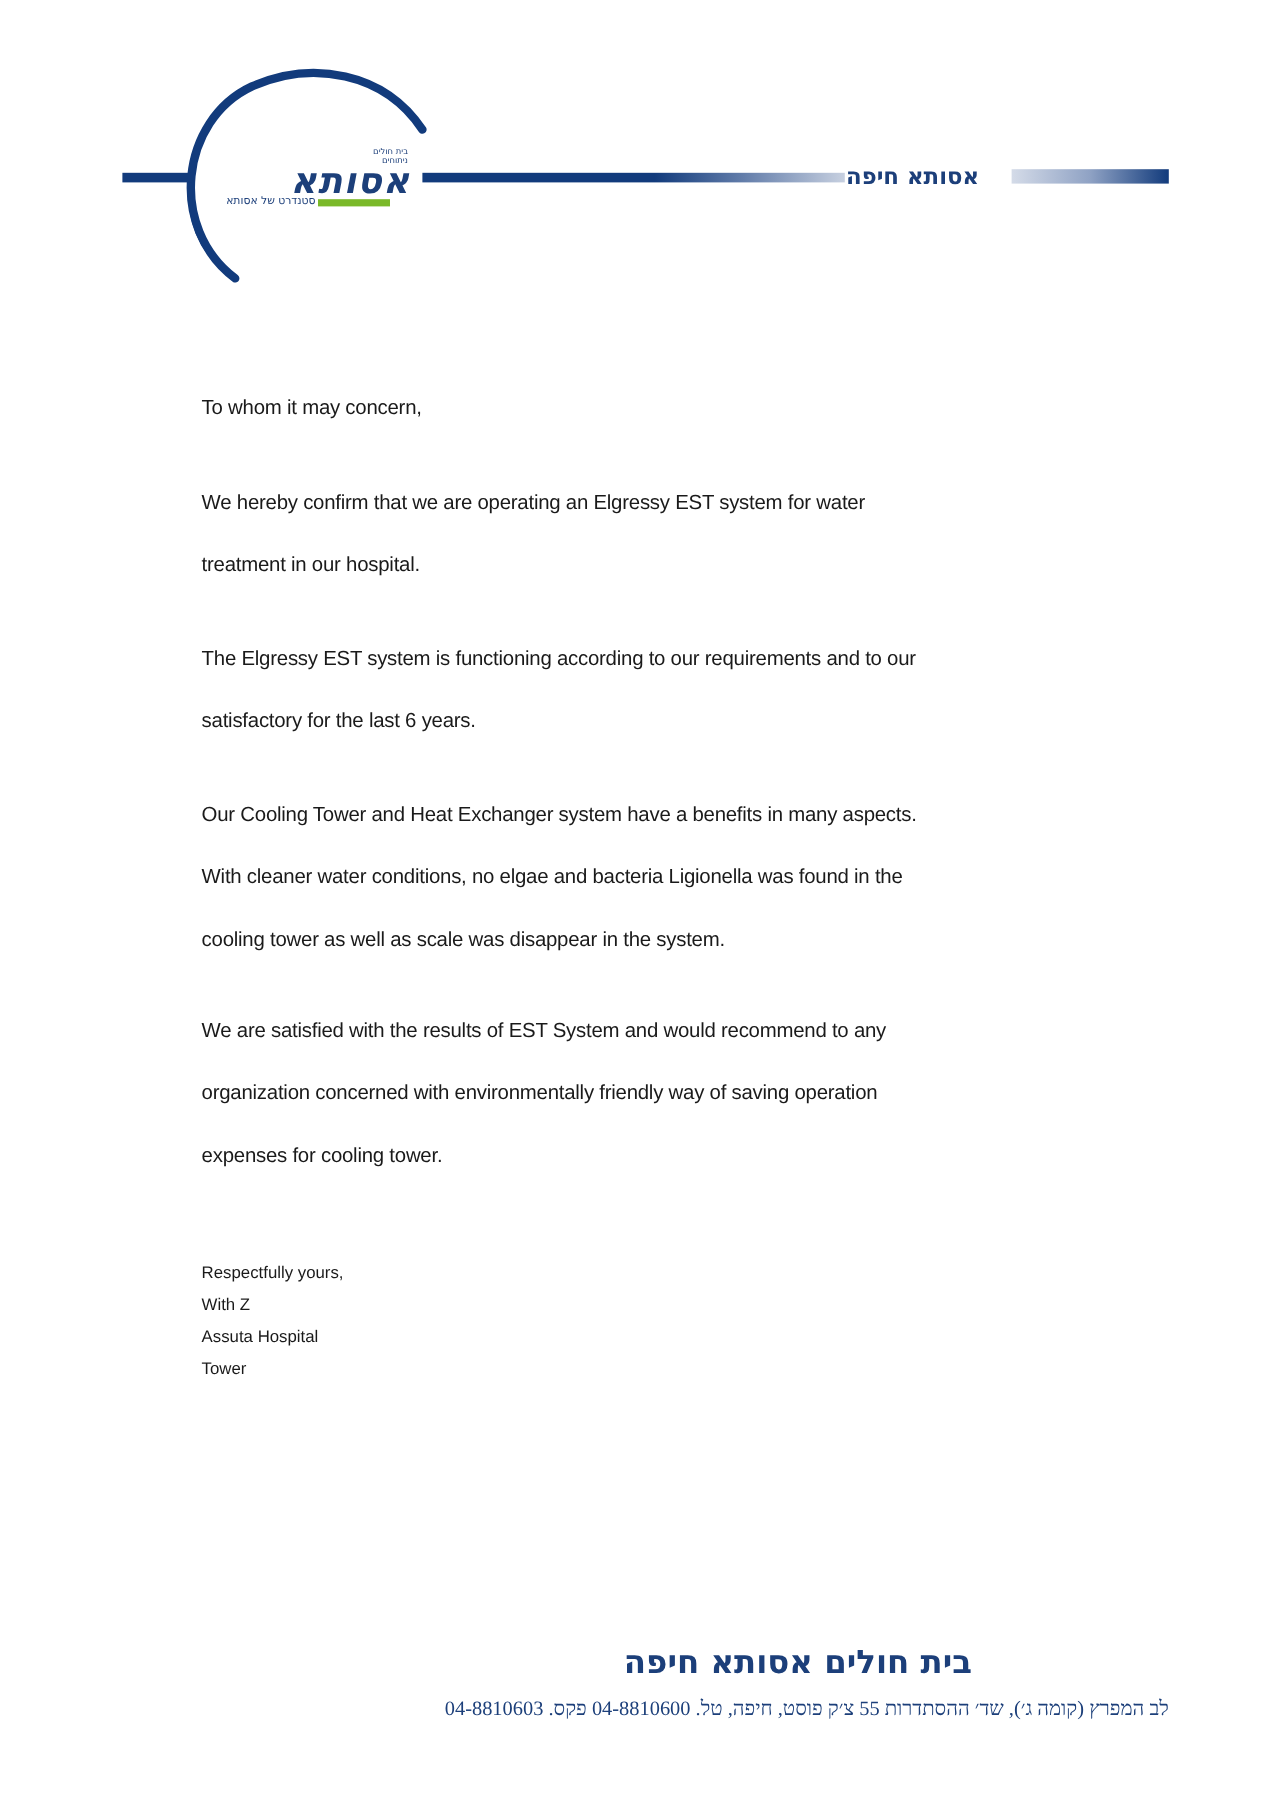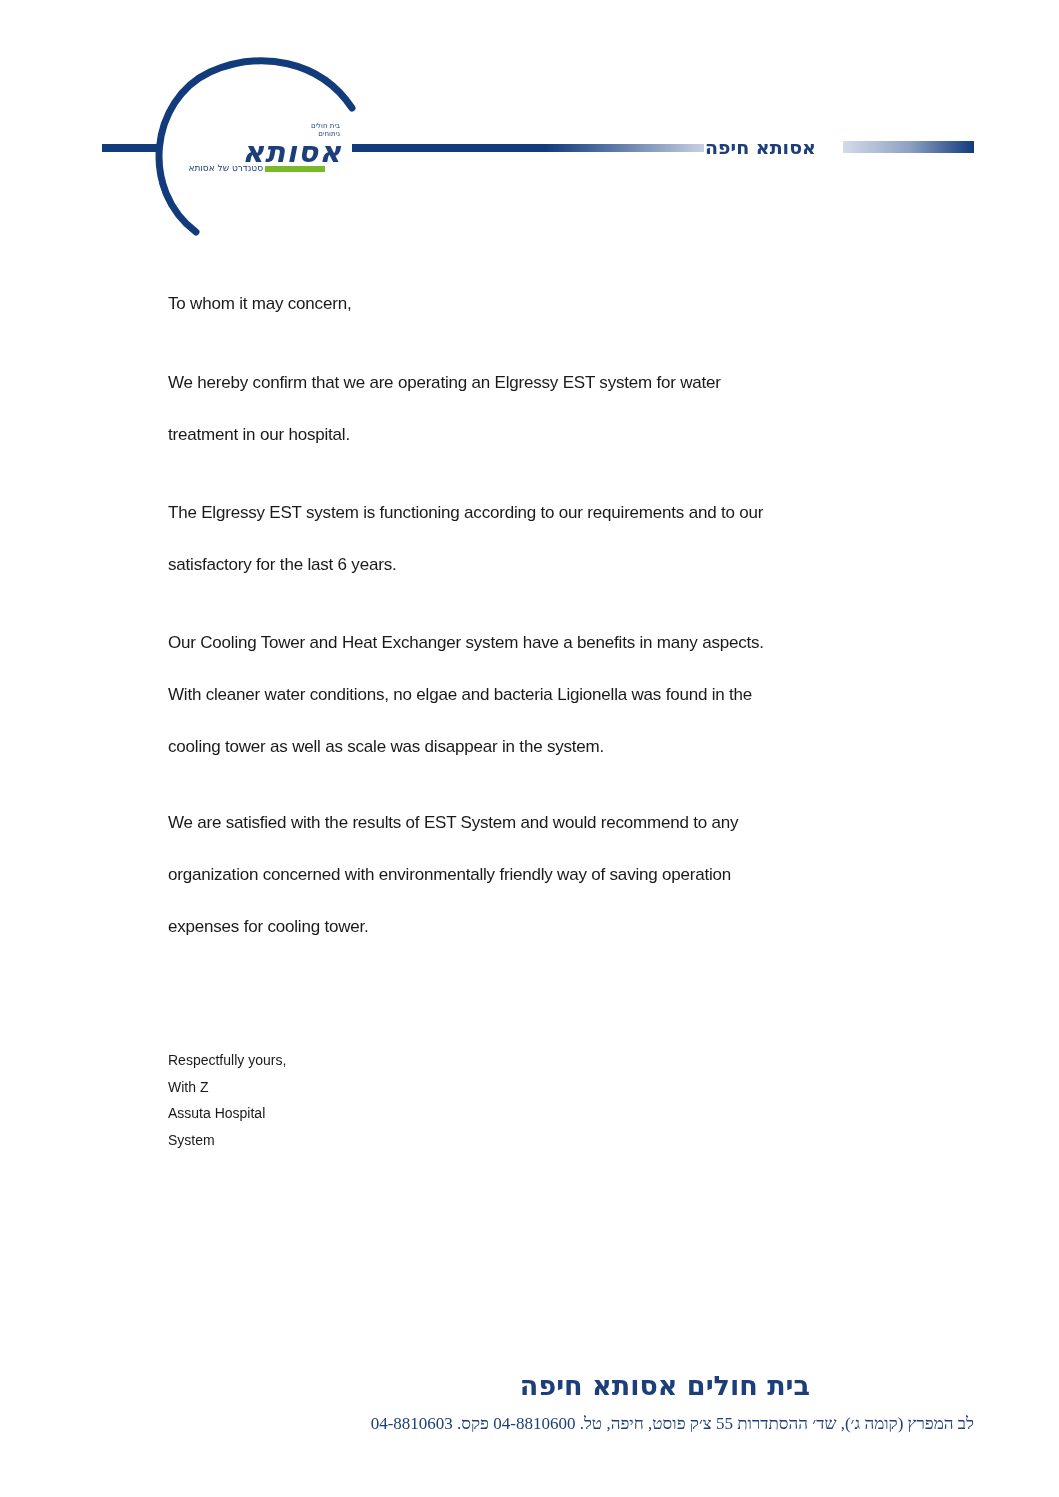--- a/index.html
+++ b/index.html
@@ -20,21 +20,21 @@
       font-family: "DejaVu Sans", sans-serif; font-size: 7px; line-height: 8px; color: #1c3f7a; }
     .logo-main { position: absolute; left: 172px; top: 136px; width: 170px; direction: rtl;
       font-family: "DejaVu Sans", sans-serif; font-weight: bold; font-style: italic; font-size: 30px; line-height: 32px; color: #1c3f7a; letter-spacing: 1px; }
     .logo-green { position: absolute; left: 265px; top: 166px; width: 60px; height: 6px; background: #7ab929; }
     .logo-tagline { position: absolute; left: 166px; top: 163px; width: 97px; text-align: right; direction: rtl;
       font-family: "DejaVu Sans", sans-serif; font-size: 9px; line-height: 11px; color: #1c3f7a; }
 
     
     .letter { position: absolute; left: 168px; top: 0; width: 720px; color: #1a1a1a;
       font-family: "Liberation Sans", sans-serif; font-size: 17px; }
-    .line { position: absolute; left: 0; white-space: nowrap; letter-spacing: -0.2px; }
+    .line { position: absolute; left: 0; white-space: nowrap; letter-spacing: -0.2px; margin-top: 36px; }
 
     .sign { position: absolute; left: 168px; top: 1047px; font-size: 14px; line-height: 26.5px; color: #1a1a1a; }
     .sign div { white-space: nowrap; }
 
     
     .foot-title { position: absolute; left: 300px; top: 1367px; width: 510px; text-align: right; direction: rtl;
       font-family: "DejaVu Sans", sans-serif; font-weight: bold; font-size: 27px; color: #1c3f7a; line-height: 38px; }
     .foot-addr { position: absolute; left: 138px; top: 1409px; width: 836px; direction: rtl;
       font-family: Liberation Serif, serif; font-size: 17px; color: #1c3f7a; line-height: 30px; white-space: nowrap; }
   </style>
@@ -76,17 +76,17 @@
 
   <div class="line" style="top:813px">We are satisfied with the results of EST System and would recommend to any</div>
   <div class="line" style="top:865px">organization concerned with environmentally  friendly way of saving operation</div>
   <div class="line" style="top:917px">expenses for cooling tower.</div>
 </div>
 
 <div class="sign">
   <div>Respectfully yours,</div>
   <div>With Z</div>
   <div>Assuta Hospital</div>
-  <div>System</div>
+  <div>Tower</div>
 </div>
 
 <div class="foot-title">בית חולים אסותא חיפה</div>
 <div class="foot-addr">לב המפרץ (קומה ג׳), שד׳ ההסתדרות 55 צ׳ק פוסט, חיפה, טל. 04-8810600 פקס. 04-8810603</div>
 
 </body></html>

